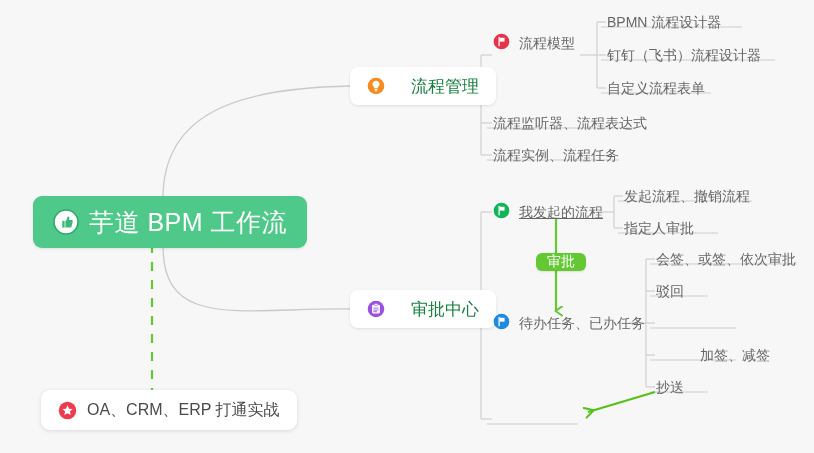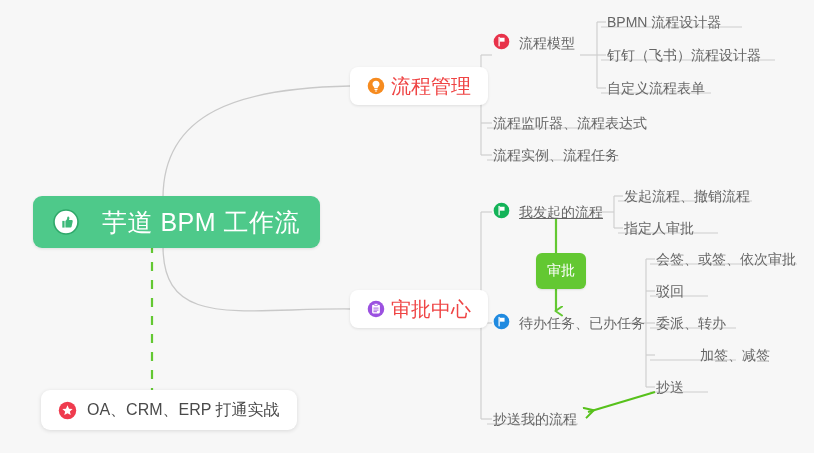--- a/index.html
+++ b/index.html
@@ -43,35 +43,35 @@
     background: #4ec98a;
     border-radius: 9px;
     padding: 0 20px;
     height: 52px;
     box-shadow: 0 1px 3px rgba(0,0,0,0.10);
   }
   .root-label {
     color: #ffffff;
     font-size: 25px;
     letter-spacing: 0.5px;
-    margin-left: 23px;
+    margin-left: 10px;
   }
 
   
   .card-node {
     background: #ffffff;
     border-radius: 8px;
     padding: 0 17px;
     height: 38px;
     box-shadow: 0 1px 3px rgba(0,0,0,0.10);
   }
   .card-label {
-    color: #ef4444;
-    font-size: 20px;
-    margin-left: 6px;
+    color: #15803d;
+    font-size: 17px;
+    margin-left: 26px;
   }
 
   .callout-node {
     background: #ffffff;
     border-radius: 9px;
     padding: 0 17px;
     height: 40px;
     box-shadow: 0 1px 4px rgba(0,0,0,0.12);
   }
   .callout-label {
@@ -89,21 +89,21 @@
     align-items: flex-end;
     padding-bottom: 4px;
   }
   .leaf-node .leaf-text { line-height: 1; }
   .leaf-node .leaf-text.with-icon { margin-left: 9px; }
 
   
   .pill-node {
     background: #63c832;
     border-radius: 6px;
-    height: 36px;
+    height: 18px;
     padding: 0 11px;
     justify-content: center;
     box-shadow: 0 1px 2px rgba(0,0,0,0.10);
   }
   .pill-label {
     color: #ffffff;
     font-size: 14px;
   }
 
   
@@ -319,29 +319,23 @@
   </div>
 
   <div class="node leaf-node" style="left:650px; top:240px;">
     <span class="leaf-text">会签、或签、依次审批</span>
   </div>
 
   <div class="node leaf-node" style="left:650px; top:272px;">
     <span class="leaf-text">驳回</span>
   </div>
 
-  <div class="node leaf-node" style="left:650px; top:304px;">
-    <span class="leaf-text">委派、转办</span>
-  </div>
 
   <div class="node leaf-node" style="left:650px; top:336px;margin-left:44px;">
     <span class="leaf-text">加签、减签</span>
   </div>
 
   <div class="node leaf-node" style="left:650px; top:368px;">
     <span class="leaf-text">抄送</span>
   </div>
 
-  <div class="node leaf-node" style="left:487px; top:400px;">
-    <span class="leaf-text">抄送我的流程</span>
-  </div>
 
 </div>
 
 </body></html>

